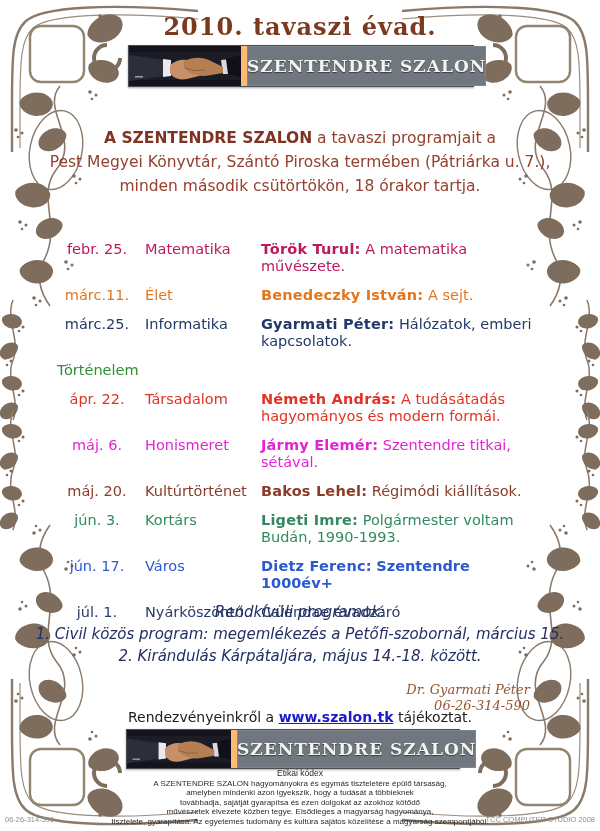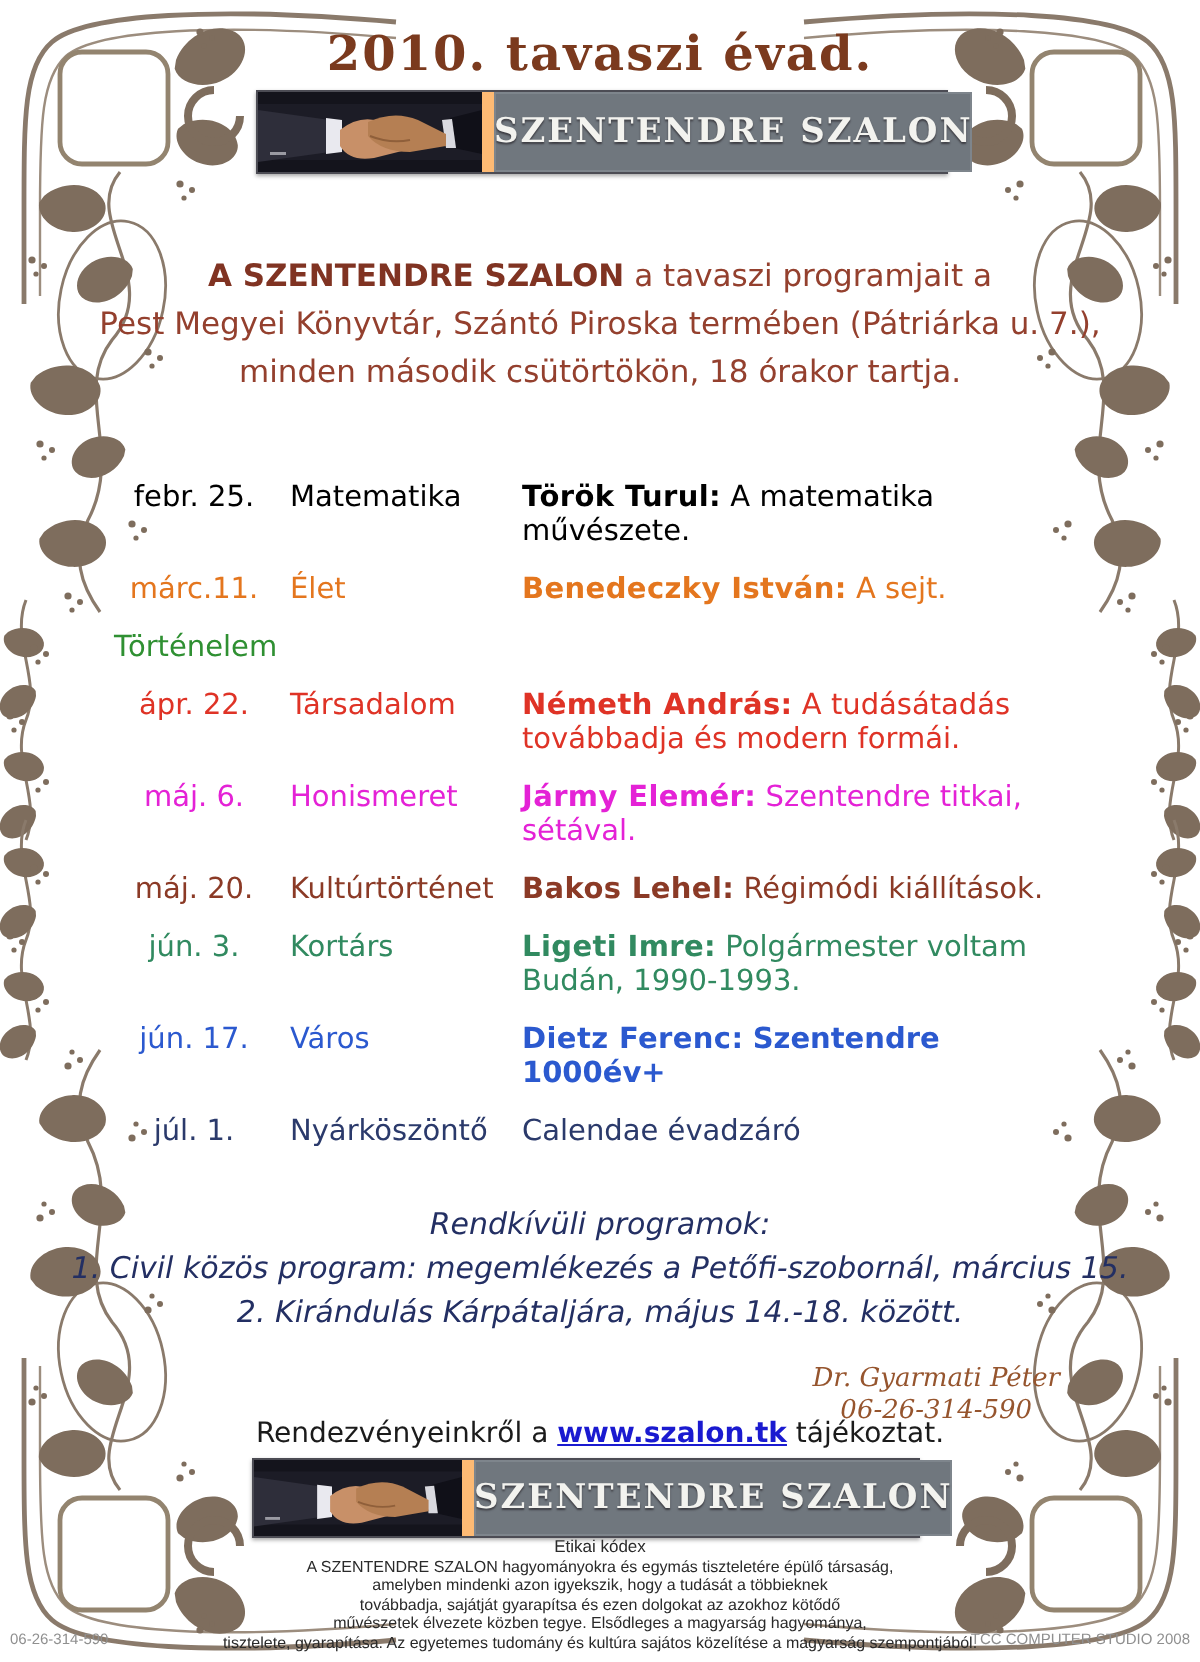--- a/index.html
+++ b/index.html
@@ -48,21 +48,21 @@
   .row .date{text-align:center;white-space:nowrap;}
   .row .speaker b{letter-spacing:.2px;}
 
   .extras{
     position:absolute;top:601px;left:30px;width:540px;text-align:center;
     font-style:italic;color:#232f63;font-size:15px;line-height:22px;
   }
   .extras .extras-title{margin-bottom:0;}
 
   .signature{
-    position:absolute;top:682px;right:70px;text-align:center;
+    position:absolute;top:682px;right:70px;text-align:right;
     font-family:"DejaVu Serif",serif;font-style:italic;color:#96552e;
     font-size:13px;line-height:16px;
   }
 
   .info-line{
     position:absolute;top:709px;left:0;width:100%;text-align:center;
     font-size:14px;color:#1b1b1b;
   }
   .info-line a{color:#1a1ad0;font-weight:bold;text-decoration:underline;cursor:pointer;}
 
@@ -158,41 +158,46 @@
     </div>
   </div>
 
   <div class="intro">
     <div><b>A SZENTENDRE SZALON</b><span> a tavaszi programjait a</span></div>
     <div>Pest Megyei Könyvtár, Szántó Piroska termében (Pátriárka u. 7.),</div>
     <div>minden második csütörtökön, 18 órakor tartja.</div>
   </div>
 
   <div class="program">
-    <div class="row" style="color: #000000;">
+    <div class="row" style="color: #be185d;">
       <span class="date">febr. 25.</span>
       <span class="cat">Matematika</span>
       <span class="speaker"><b>Török Turul:</b> <span>A matematika művészete.</span></span>
     </div>
 
     <div class="row" style="color: rgb(228, 118, 30);">
       <span class="date">márc.11.</span>
       <span class="cat">Élet</span>
       <span class="speaker"><b>Benedeczky István:</b> <span>A sejt.</span></span>
     </div>
 
+    <div class="row" style="color: rgb(32, 58, 105);">
+      <span class="date">márc.25.</span>
+      <span class="cat">Informatika</span>
+      <span class="speaker"><b>Gyarmati Péter:</b> <span>Hálózatok, emberi kapcsolatok.</span></span>
+    </div>
 
     <div class="row" style="color: rgb(47, 144, 50);">
       <span class="cat">Történelem</span>
     </div>
 
     <div class="row" style="color: rgb(223, 51, 38);">
       <span class="date">ápr. 22.</span>
       <span class="cat">Társadalom</span>
-      <span class="speaker"><b>Németh András:</b> <span>A tudásátadás továbbadja és modern formái.</span></span>
+      <span class="speaker"><b>Németh András:</b> <span>A tudásátadás hagyományos és modern formái.</span></span>
     </div>
 
     <div class="row" style="color: rgb(228, 34, 214);">
       <span class="date">máj. 6.</span>
       <span class="cat">Honismeret</span>
       <span class="speaker"><b>Jármy Elemér:</b> <span>Szentendre titkai, sétával.</span></span>
     </div>
 
     <div class="row" style="color: rgb(139, 58, 38);">
       <span class="date">máj. 20.</span>

